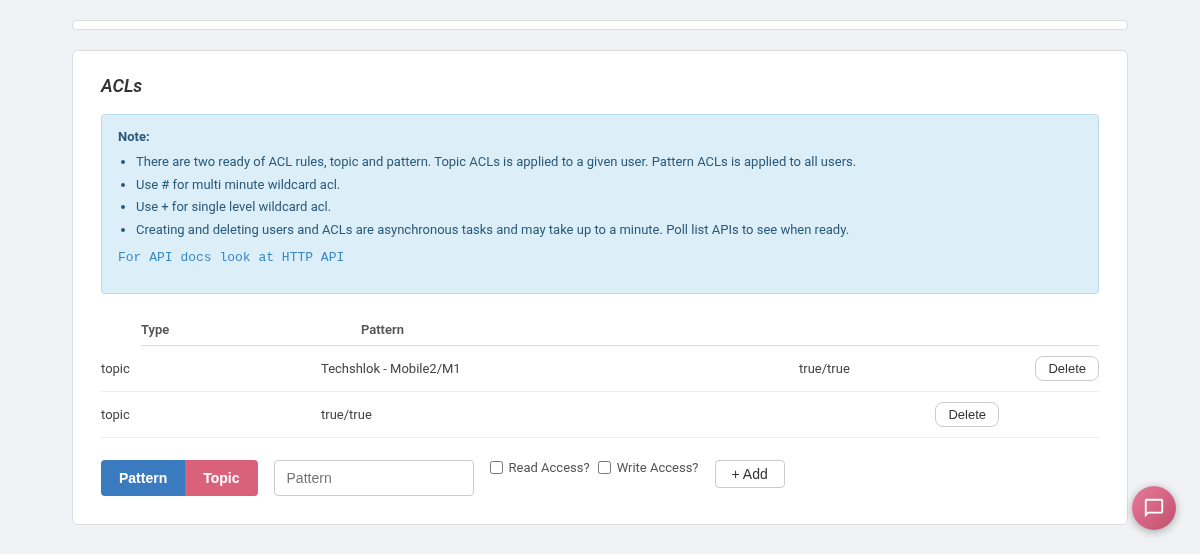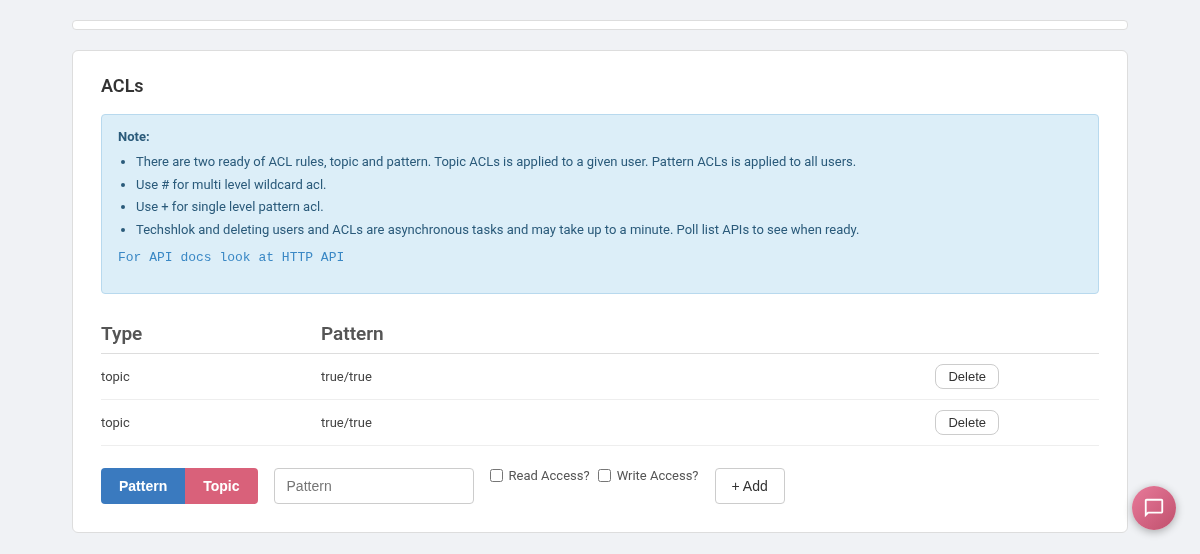--- a/index.html
+++ b/index.html
@@ -32,20 +32,21 @@
       padding: 24px 28px 28px 28px;
       width: 88%;
       margin: 0 auto;
     }
 
     .card-title {
       font-size: 18px;
       font-weight: 600;
       color: #333;
       margin-bottom: 18px;
+      font-style: italic;
     }
 
     .note-box {
       background: #dceef8;
       border: 1px solid #b8d9ee;
       border-radius: 4px;
       padding: 12px 16px 24px 16px;
       margin-bottom: 22px;
       color: #2a5a7a;
       font-size: 13px;
@@ -78,21 +79,22 @@
       margin-bottom: 22px;
     }
 
     .acl-table-header {
       display: grid;
       grid-template-columns: 220px 1fr 200px 100px;
       padding: 6px 0 8px 0;
       border-bottom: 1px solid #ddd;
       font-weight: 600;
       color: #555;
-      font-size: 19px;
+      font-size: 13px;
+      margin-left: 40px;
     }
 
     .acl-table-row {
       display: grid;
       grid-template-columns: 220px 1fr 200px 100px;
       padding: 10px 0;
       border-bottom: 1px solid #eee;
       align-items: center;
       font-size: 13px;
       color: #444;
@@ -175,21 +177,21 @@
     }
 
     .add-btn {
       background: #fff;
       border: 1px solid #ccc;
       border-radius: 4px;
       padding: 6px 16px;
       font-size: 14px;
       cursor: pointer;
       color: #333;
-      height: 36px;
+      height: 28px;
       display: flex;
       align-items: center;
       gap: 4px;
     }
 
     .fab {
       position: fixed;
       bottom: 24px;
       right: 24px;
       width: 44px;
@@ -215,36 +217,37 @@
 <div class="page-wrapper">
   <div class="top-bar"></div>
 
   <div class="card">
     <div class="card-title">ACLs</div>
 
     <div class="note-box">
       <div class="note-label">Note:</div>
       <ul>
         <li>There are two ready of ACL rules, topic and pattern. Topic ACLs is applied to a given user. Pattern ACLs is applied to all users.</li>
-        <li>Use # for multi level wildcard acl.</li>
-        <li>Use + for single level pattern acl.</li>
-        <li>Techshlok and deleting users and ACLs are asynchronous tasks and may take up to a minute. Poll list APIs to see when ready.</li>
+        <li>Use # for multi minute wildcard acl.</li>
+        <li>Use + for single level wildcard acl.</li>
+        <li>Creating and deleting users and ACLs are asynchronous tasks and may take up to a minute. Poll list APIs to see when ready.</li>
       </ul>
       <span class="api-link">For API docs look at HTTP API</span>
     </div>
 
     <div class="acl-table">
       <div class="acl-table-header">
         <div>Type</div>
         <div>Pattern</div>
         <div></div>
       </div>
 
       <div class="acl-table-row">
         <div>topic</div>
+        <div>Techshlok - Mobile2/M1</div>
         <div>true/true</div>
         <button class="delete-btn">Delete</button>
       </div>
 
       <div class="acl-table-row">
         <div>topic</div>
         <div>true/true</div>
         <button class="delete-btn">Delete</button>
       </div>
     </div>

